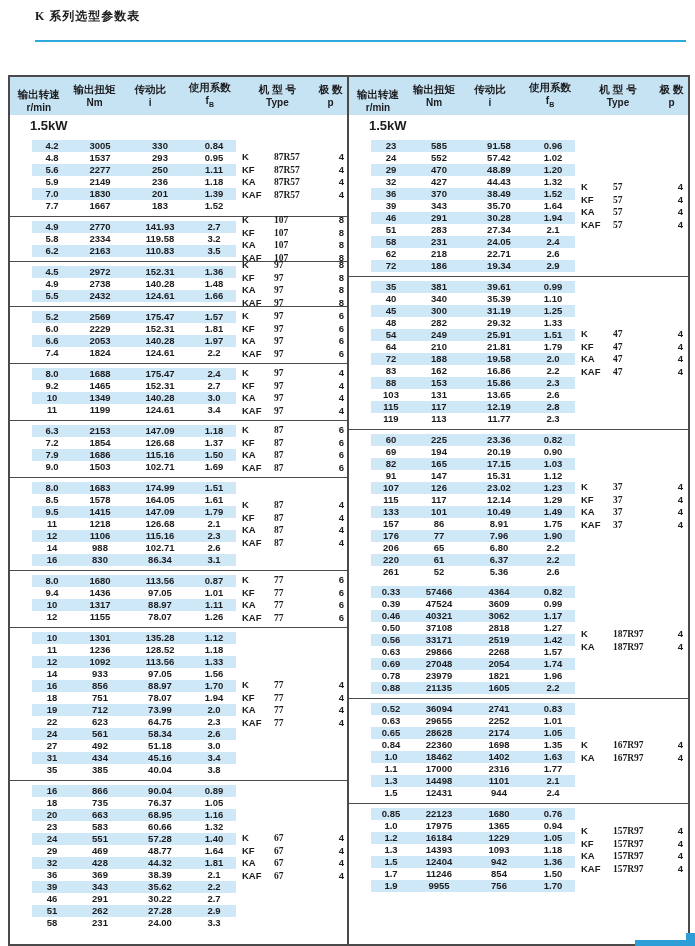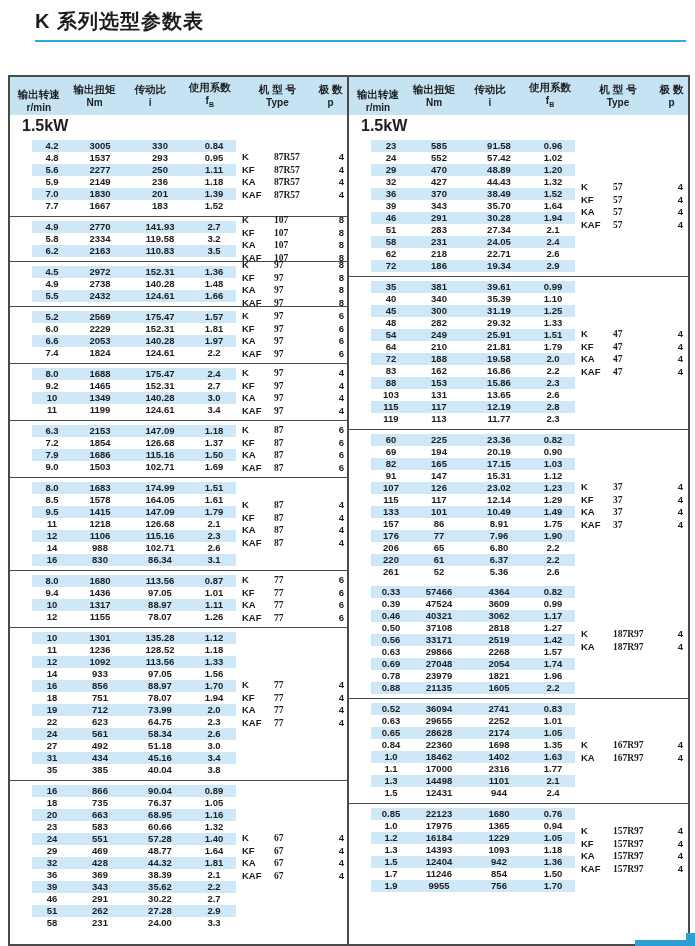--- a/index.html
+++ b/index.html
@@ -1,38 +1,38 @@
 <!DOCTYPE html>
 <html><head>
 <meta charset="utf-8">
 <style>
   html,body{margin:0;padding:0;background:#ffffff;}
   .page{
     position:relative;width:695px;height:946px;background:#ffffff;overflow:hidden;
     font-family:"Liberation Sans","DejaVu Sans",sans-serif;font-weight:bold;color:#1c1c1e;
   }
-  .title{position:absolute;left:35px;top:8px;margin:0;font-size:20px;letter-spacing:1px;font-weight:bold;}
+  .title{position:absolute;left:35px;top:8px;margin:0;font-size:12px;letter-spacing:1px;font-weight:bold;font-family:Liberation Serif, serif;}
   .title-rule{position:absolute;left:35px;top:40px;width:651px;height:2px;background:#2ea7dc;}
   .table{position:absolute;left:8px;top:75px;width:678px;height:867px;border:2px solid #4a4a4a;display:flex;background:#fff;}
   .half{width:339px;display:flex;flex-direction:column;box-sizing:border-box;}
   .half-left{border-right:2px solid #4a4a4a;}
   
   .hdr{display:flex;background:#c6e3f4;height:38px;align-items:center;flex:none;}
   .hdr-cell{text-align:center;line-height:13px;}
   .hdr-cell:nth-child(1){width:58px;margin-top:10px;}
   .hdr-cell:nth-child(2){width:54px;}
   .hdr-cell:nth-child(3){width:58px;}
   .hdr-cell:nth-child(4){width:62px;}
   .hdr-cell:nth-child(5){width:74px;}
   .hdr-cell:nth-child(6){width:33px;}
   .zh{font-size:10.5px;}
   .un{font-size:10px;}
   .un sub{font-size:7px;}
   
-  .power{height:21px;line-height:21px;font-size:16px;padding-left:12px;flex:none;}
+  .power{height:21px;line-height:21px;font-size:13px;padding-left:20px;flex:none;}
   .bt{border-top:1.5px solid #4a4a4a;}
   
   .block{position:relative;padding:4px 0;flex:none;}
   .row{display:flex;height:12px;line-height:12.2px;margin-left:22px;width:204px;font-size:9.5px;}
   .row.hl{background:#cfe8f8;}
   .cell{text-align:center;display:inline-block;}
   .c0{width:40px;}
   .c1{width:56px;}
   .c2{width:64px;}
   .c3{width:44px;}

